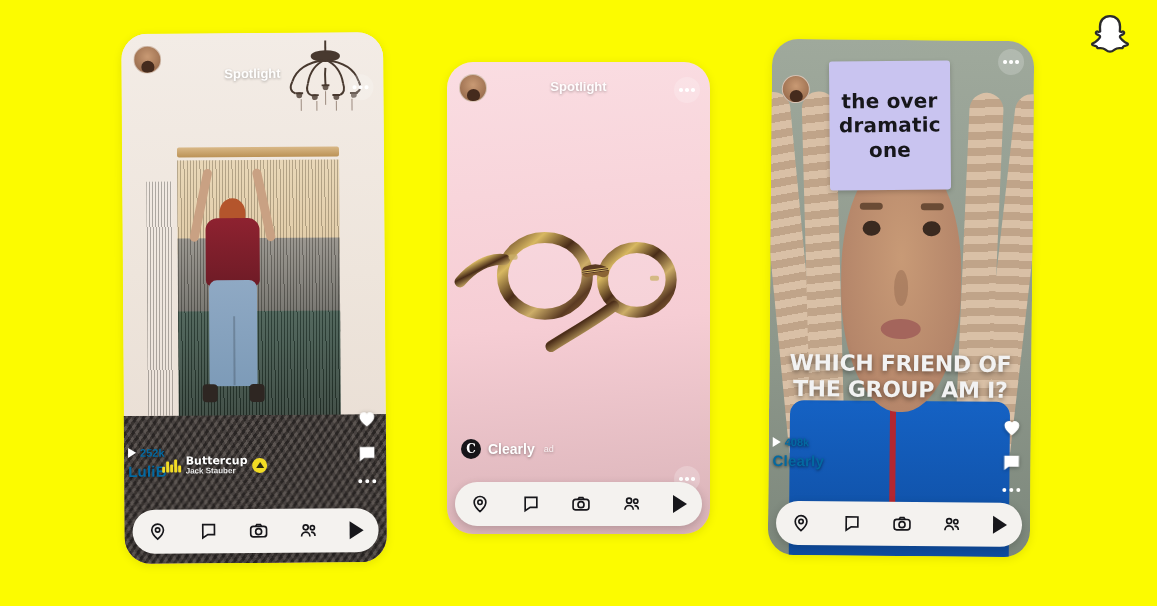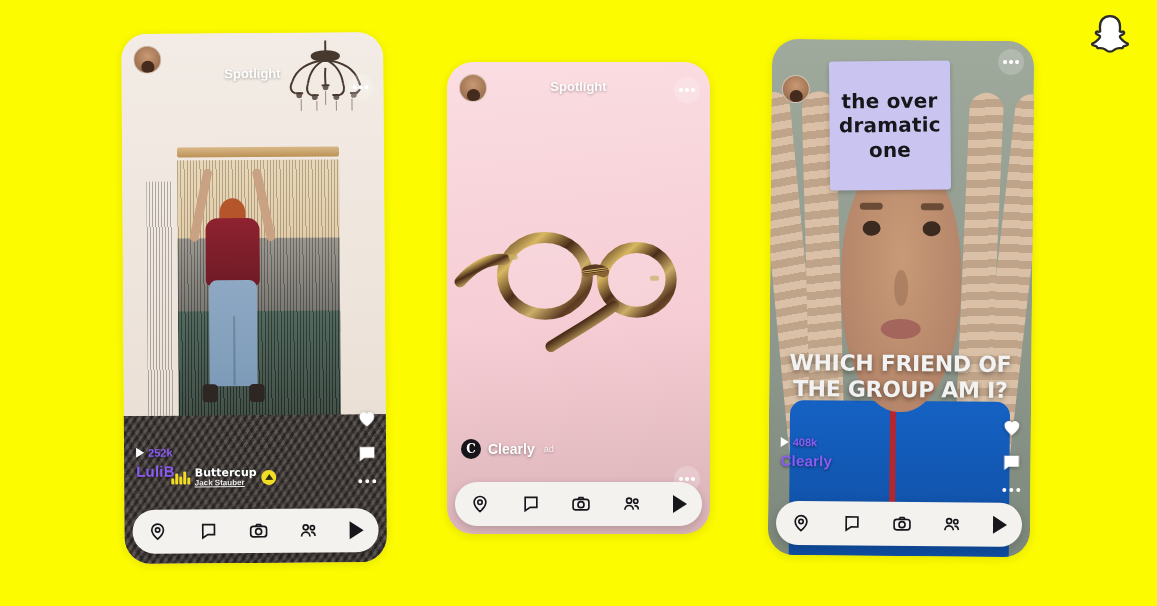--- a/index.html
+++ b/index.html
@@ -165,34 +165,34 @@
     background:rgba(255,255,255,.20);
     display:flex; align-items:center; justify-content:center; gap:2.5px;
   }
   .dots-btn i { width:3.5px; height:3.5px; border-radius:50%; background:#fff; display:block; }
 
   .rail { position:absolute; right:8px; display:flex; flex-direction:column; align-items:center; gap:14px; }
   .rail .ricon { width:22px; height:22px; display:block; filter:drop-shadow(0 1px 2px rgba(0,0,0,.35)); }
   .rail .rdots { display:flex; gap:3px; }
   .rail .rdots i { width:4px; height:4px; border-radius:50%; background:#fff; display:block; }
 
-  .meta { position:absolute; left:12px; color:#8b5cf6; text-shadow:0 1px 3px rgba(0,0,0,.55); }
+  .meta { position:absolute; left:4px; color:#0369a1; text-shadow:0 1px 3px rgba(0,0,0,.55); }
   .views { display:flex; align-items:center; gap:4px; font-size:11px; font-weight:700; }
   .views .tri { width:0; height:0; border-left:8px solid #fff; border-top:5px solid transparent; border-bottom:5px solid transparent; }
   .username { font-size:15px; font-weight:700; margin-top:4px; letter-spacing:.2px; }
 
   .music-tag {
     position:absolute; display:flex; align-items:center; gap:5px;
     color:#fff; text-shadow:0 1px 3px rgba(0,0,0,.5);
   }
   .eq { display:flex; align-items:flex-end; gap:1.5px; height:14px; }
   .eq i { width:2.5px; background:#f2dc24; display:block; border-radius:1px; }
   .music-txt { line-height:1.05; }
   .music-title { font-size:11px; font-weight:700; font-family:"DejaVu Sans", sans-serif; }
-  .music-sub { font-size:8px; font-weight:700; opacity:.9;text-decoration:underline; }
+  .music-sub { font-size:8px; font-weight:700; opacity:.9; }
   .music-badge {
     width:15px; height:15px; border-radius:50%; background:#f2dc24;
     display:flex; align-items:center; justify-content:center;
   }
   .music-badge .star { width:0;height:0;border-left:4px solid transparent;border-right:4px solid transparent;border-bottom:6px solid #2b2b12; }
 
   
   .ad-brand {
     position:absolute; left:14px; display:flex; align-items:center; gap:7px;
     color:#fff; text-shadow:0 1px 3px rgba(0,0,0,.4);
@@ -307,21 +307,21 @@
     </div>
 
     <div class="meta" style="bottom:84px;">
       <div class="views">
         <span class="tri"></span>
         <span>252k</span>
       </div>
       <div class="username">LuliB</div>
     </div>
 
-    <div class="music-tag" style="left:38px; bottom:76px;margin-left:9px;">
+    <div class="music-tag" style="left:38px; bottom:88px;">
       <div class="eq">
         <i style="height:6px"></i>
           <i style="height:11px"></i>
           <i style="height:8px"></i>
           <i style="height:13px"></i>
           <i style="height:7px"></i>
       </div>
       <div class="music-txt">
         <div class="music-title">Buttercup</div>
         <div class="music-sub">Jack Stauber</div>

